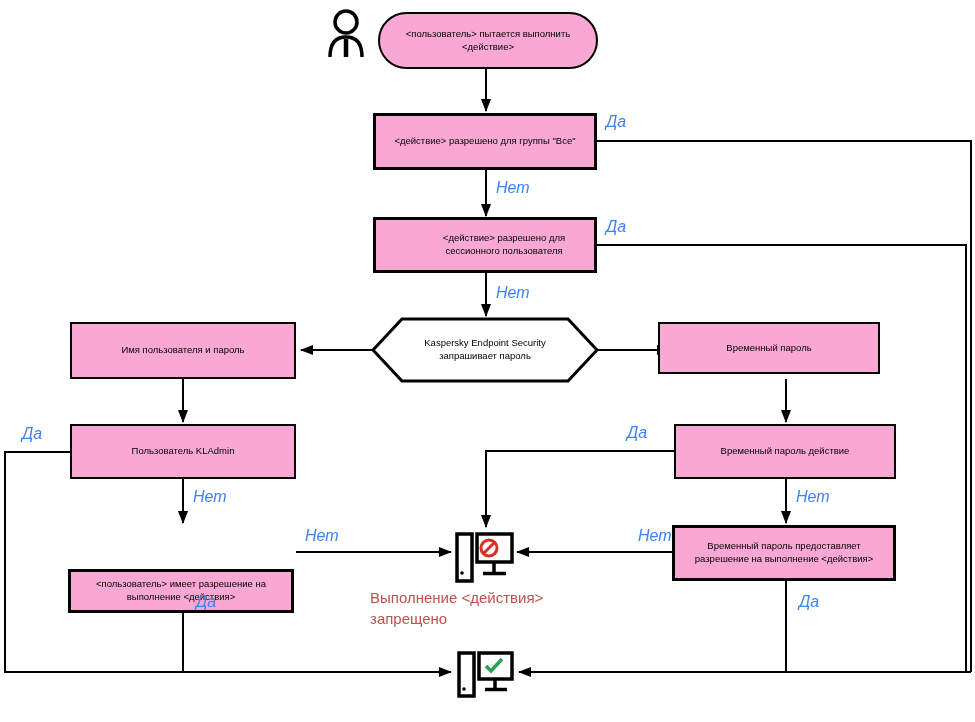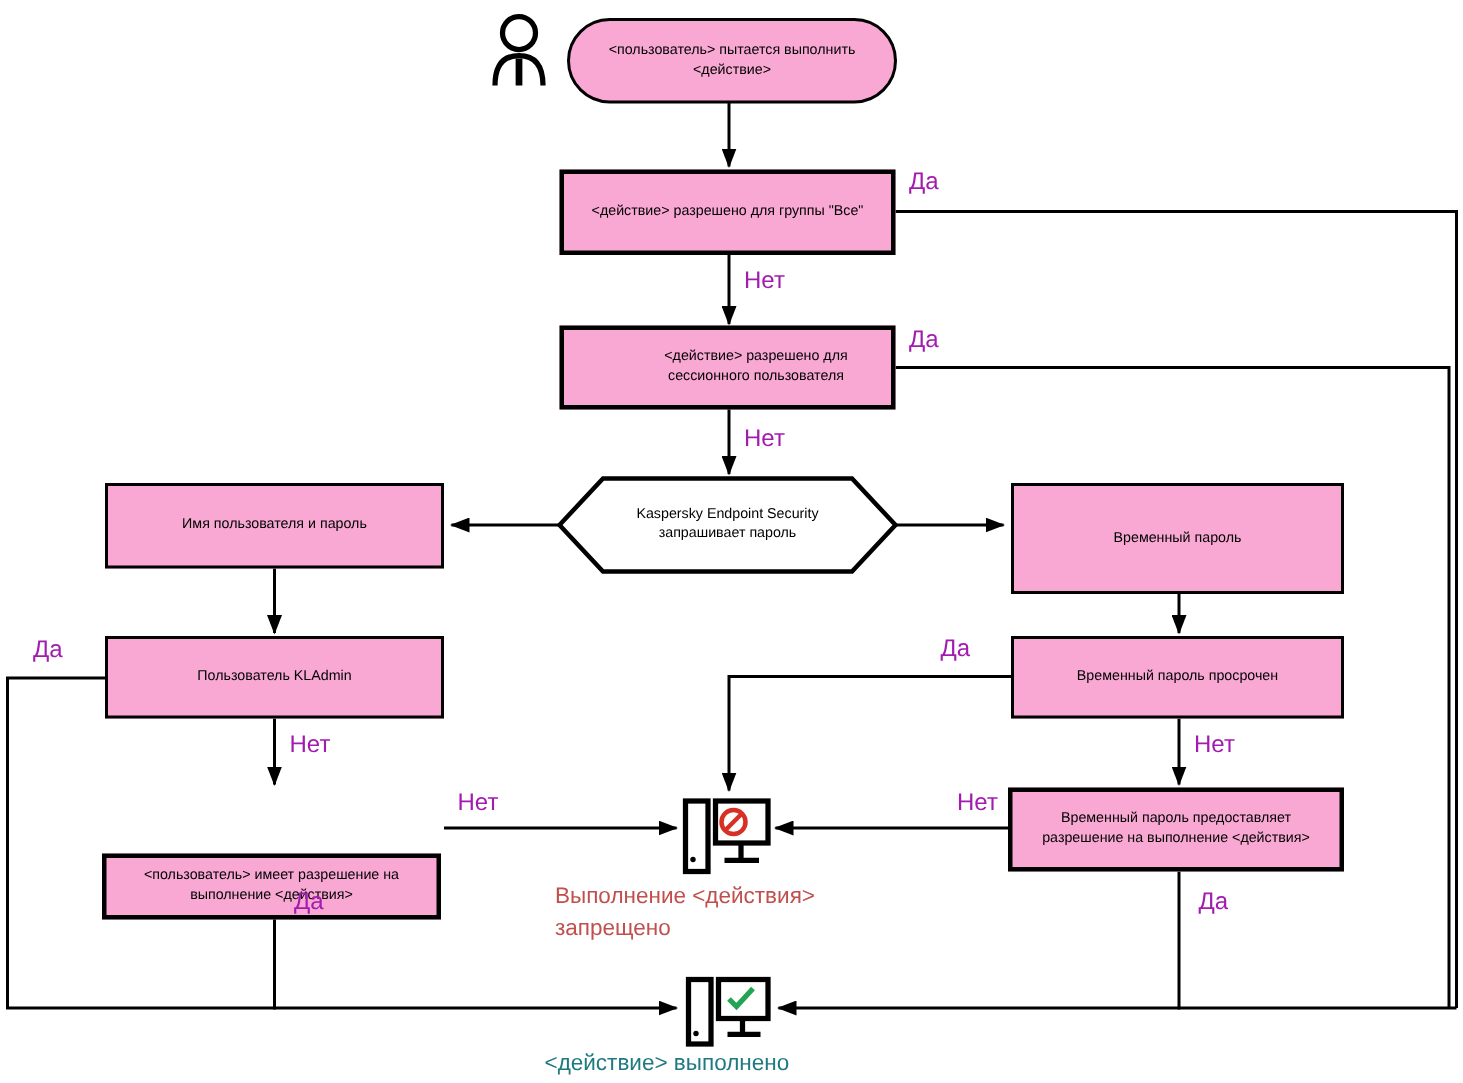--- a/index.html
+++ b/index.html
@@ -11,22 +11,23 @@
   .node{
     position:absolute;z-index:2;background:#f9a8d4;border:2px solid #000;
     display:flex;align-items:center;justify-content:center;text-align:center;
     font-size:9.5px;line-height:1.35;color:#000;box-sizing:border-box;
     padding:2px 10px;
   }
   .node.thick{border-width:3px;}
   .node.stadium{border-radius:29px;border-width:2.5px;}
   .node.hexlabel{border:none;background:transparent;}
   .edge-label{
-    position:absolute;z-index:3;font-size:16px;color:#a21caf;line-height:1;
+    position:absolute;z-index:3;font-size:16px;color:#3b82f6;line-height:1;
     white-space:nowrap;
+    font-style:italic;
   }
   .caption{
     position:absolute;z-index:3;font-size:15px;line-height:1.4;text-align:left;
   }
   .caption.denied{color:#c0504d;}
   .caption.done{color:#1e7a80;}
 </style>
 </head>
 <body>
 
@@ -93,40 +94,39 @@
   <div class="node stadium" style="left:378px;top:12px;width:220px;height:57px;">&lt;пользователь&gt; пытается выполнить &lt;действие&gt;</div>
 
   <div class="node thick" style="left:373px;top:113px;width:224px;height:57px;">&lt;действие&gt; разрешено для группы "Все"</div>
 
   <div class="node thick" style="left:373px;top:217px;width:224px;height:56px;padding-left:48px;">&lt;действие&gt; разрешено для сессионного пользователя</div>
 
   <div class="node hexlabel" style="left:393px;top:319px;width:184px;height:62px;">Kaspersky Endpoint Security запрашивает пароль</div>
 
   <div class="node" style="left:70px;top:322px;width:226px;height:57px;">Имя пользователя и пароль</div>
 
-  <div class="node" style="left:674px;top:322px;width:222px;height:74px;">Временный пароль</div>
+  <div class="node" style="left:658px;top:322px;width:222px;height:52px;">Временный пароль</div>
 
   <div class="node" style="left:70px;top:424px;width:226px;height:55px;">Пользователь KLAdmin</div>
 
-  <div class="node" style="left:674px;top:424px;width:222px;height:55px;">Временный пароль просрочен</div>
+  <div class="node" style="left:674px;top:424px;width:222px;height:55px;">Временный пароль действие</div>
 
   <div class="node thick" style="left:68px;top:525px;width:226px;height:44px;margin-top:44px;">&lt;пользователь&gt; имеет разрешение на выполнение &lt;действия&gt;</div>
 
   <div class="node thick" style="left:672px;top:525px;width:224px;height:56px;text-align:center;">Временный пароль предоставляет разрешение на выполнение &lt;действия&gt;</div>
 
   <span class="edge-label" style="left:606px;top:114px;">Да</span>
   <span class="edge-label" style="left:496px;top:180px;">Нет</span>
   <span class="edge-label" style="left:606px;top:219px;">Да</span>
   <span class="edge-label" style="left:496px;top:285px;">Нет</span>
   <span class="edge-label" style="left:22px;top:426px;">Да</span>
   <span class="edge-label" style="left:193px;top:489px;">Нет</span>
   <span class="edge-label" style="left:627px;top:425px;">Да</span>
   <span class="edge-label" style="left:796px;top:489px;">Нет</span>
   <span class="edge-label" style="left:305px;top:528px;">Нет</span>
   <span class="edge-label" style="left:196px;top:594px;">Да</span>
   <span class="edge-label" style="left:638px;top:528px;">Нет</span>
   <span class="edge-label" style="left:799px;top:594px;">Да</span>
 
   <div class="caption denied" style="left:370px;top:587px;width:230px;">Выполнение &lt;действия&gt; запрещено</div>
 
-  <div class="caption done" style="left:363px;top:698px;width:245px;">&lt;действие&gt; выполнено</div>
 
 </div>
 
 </body></html>

